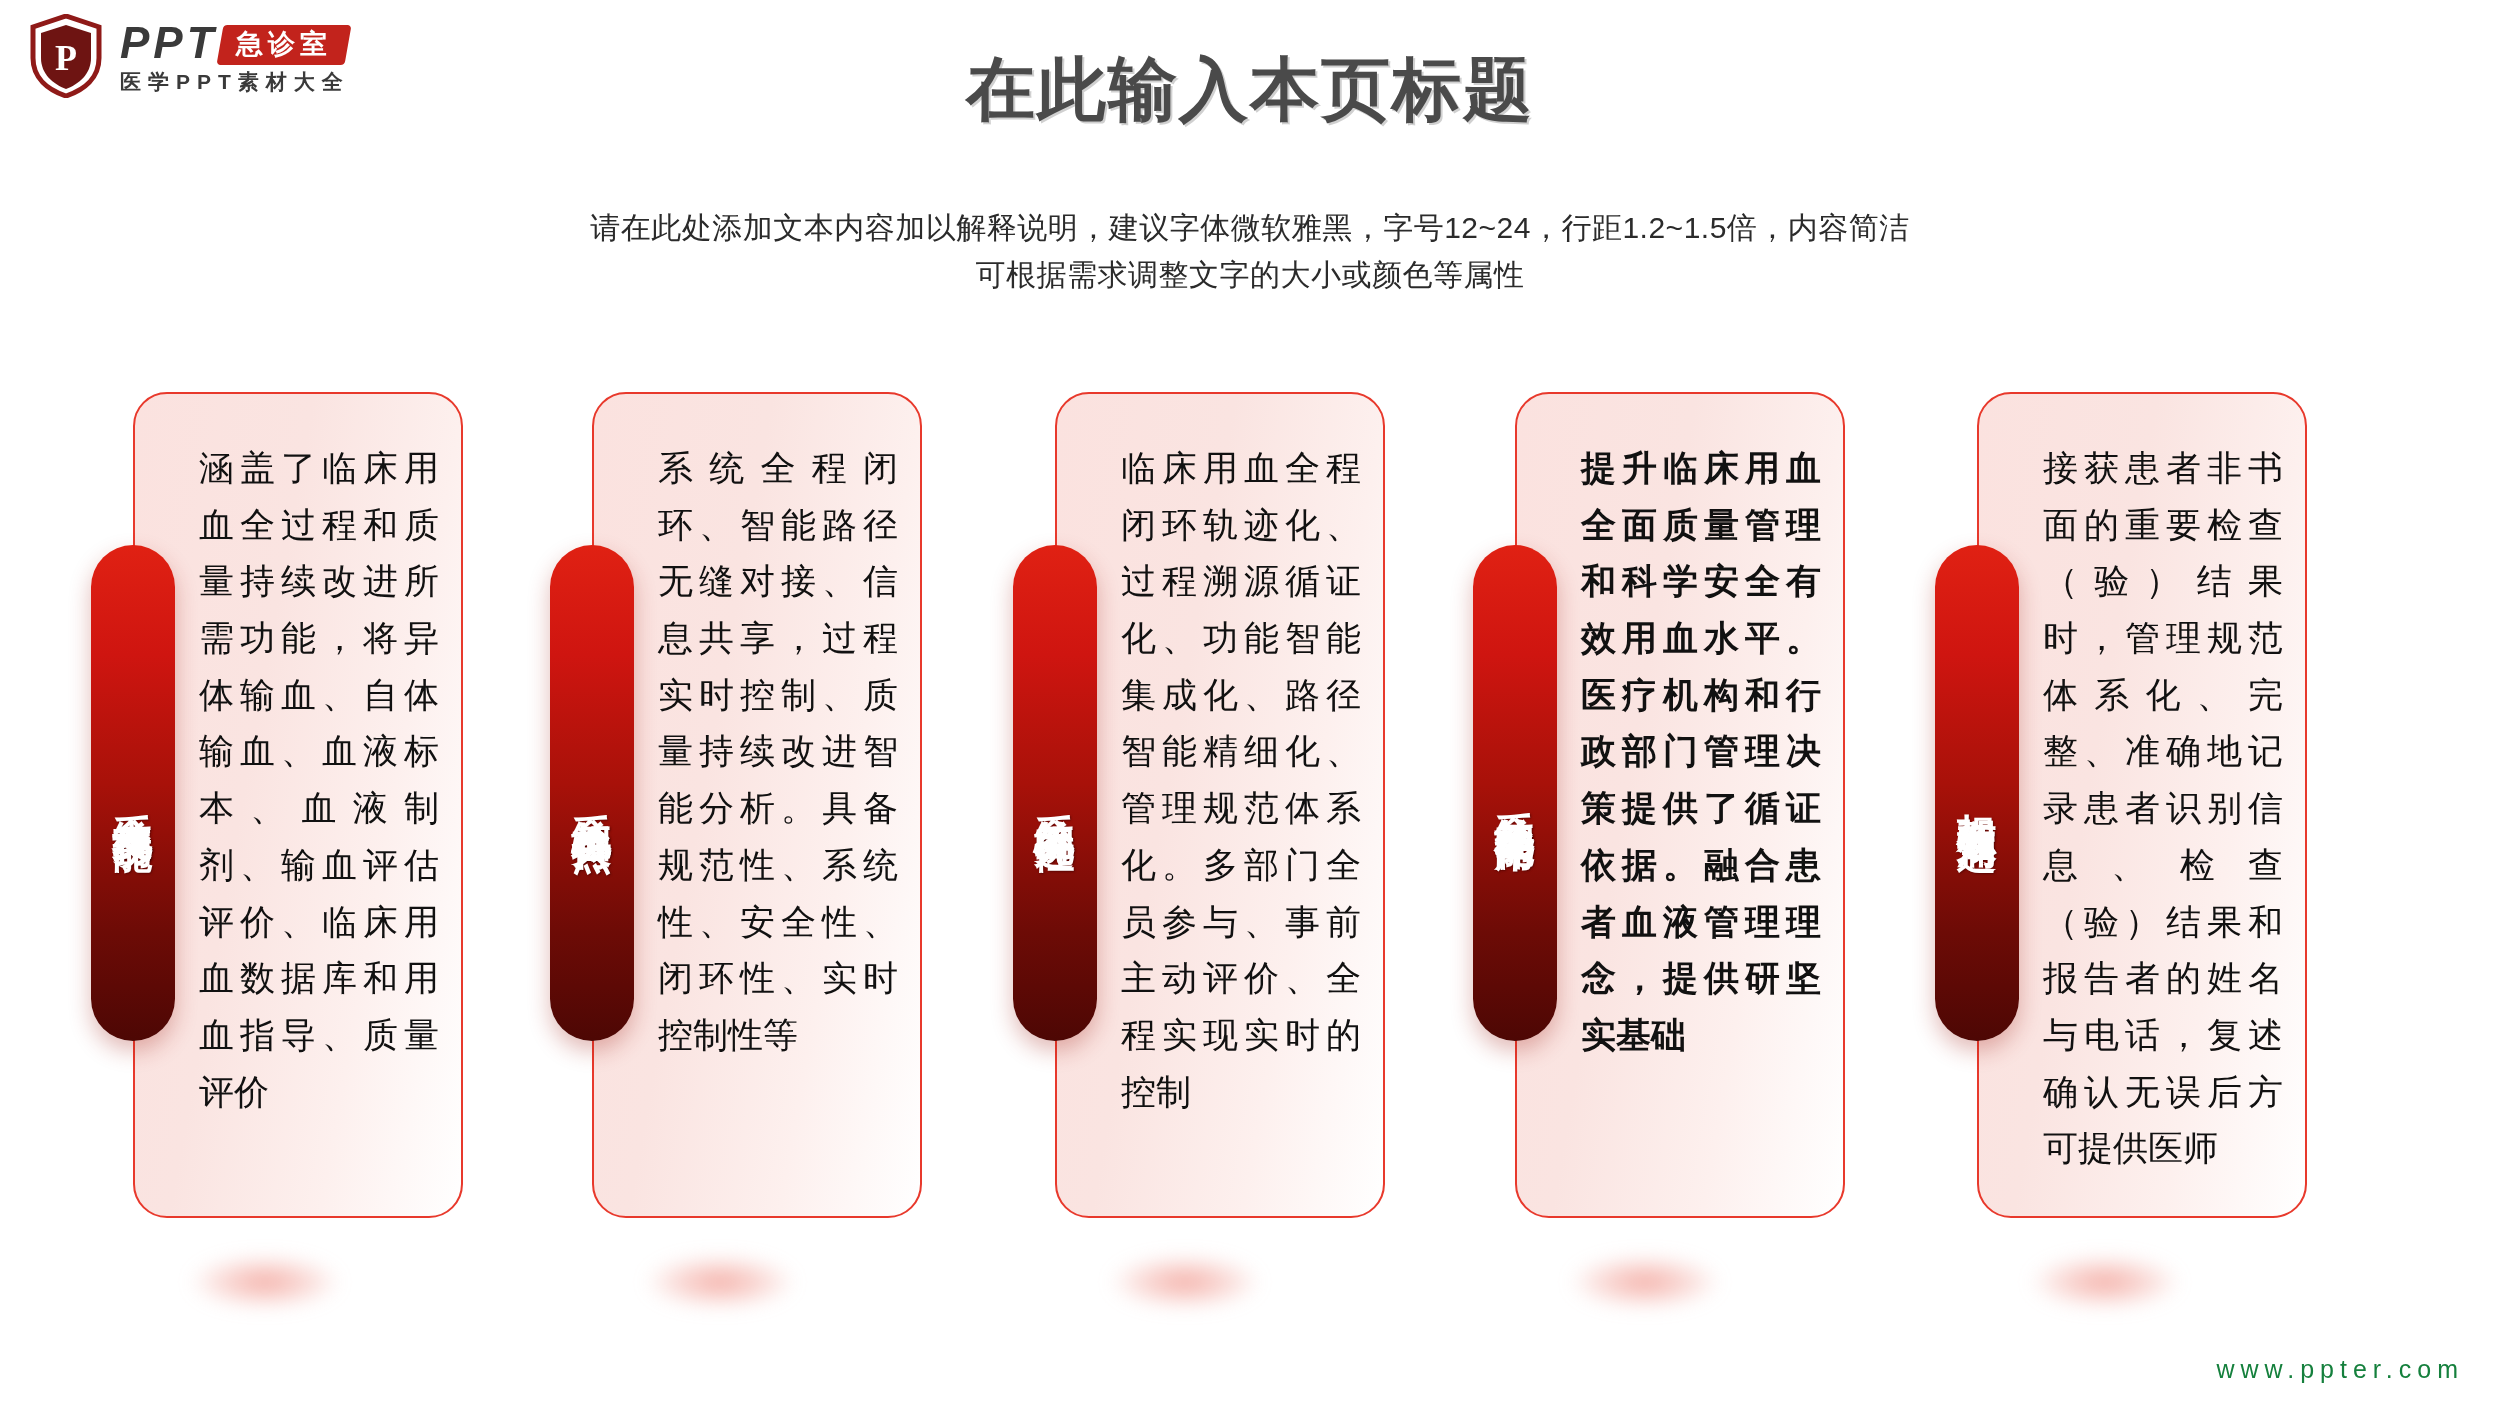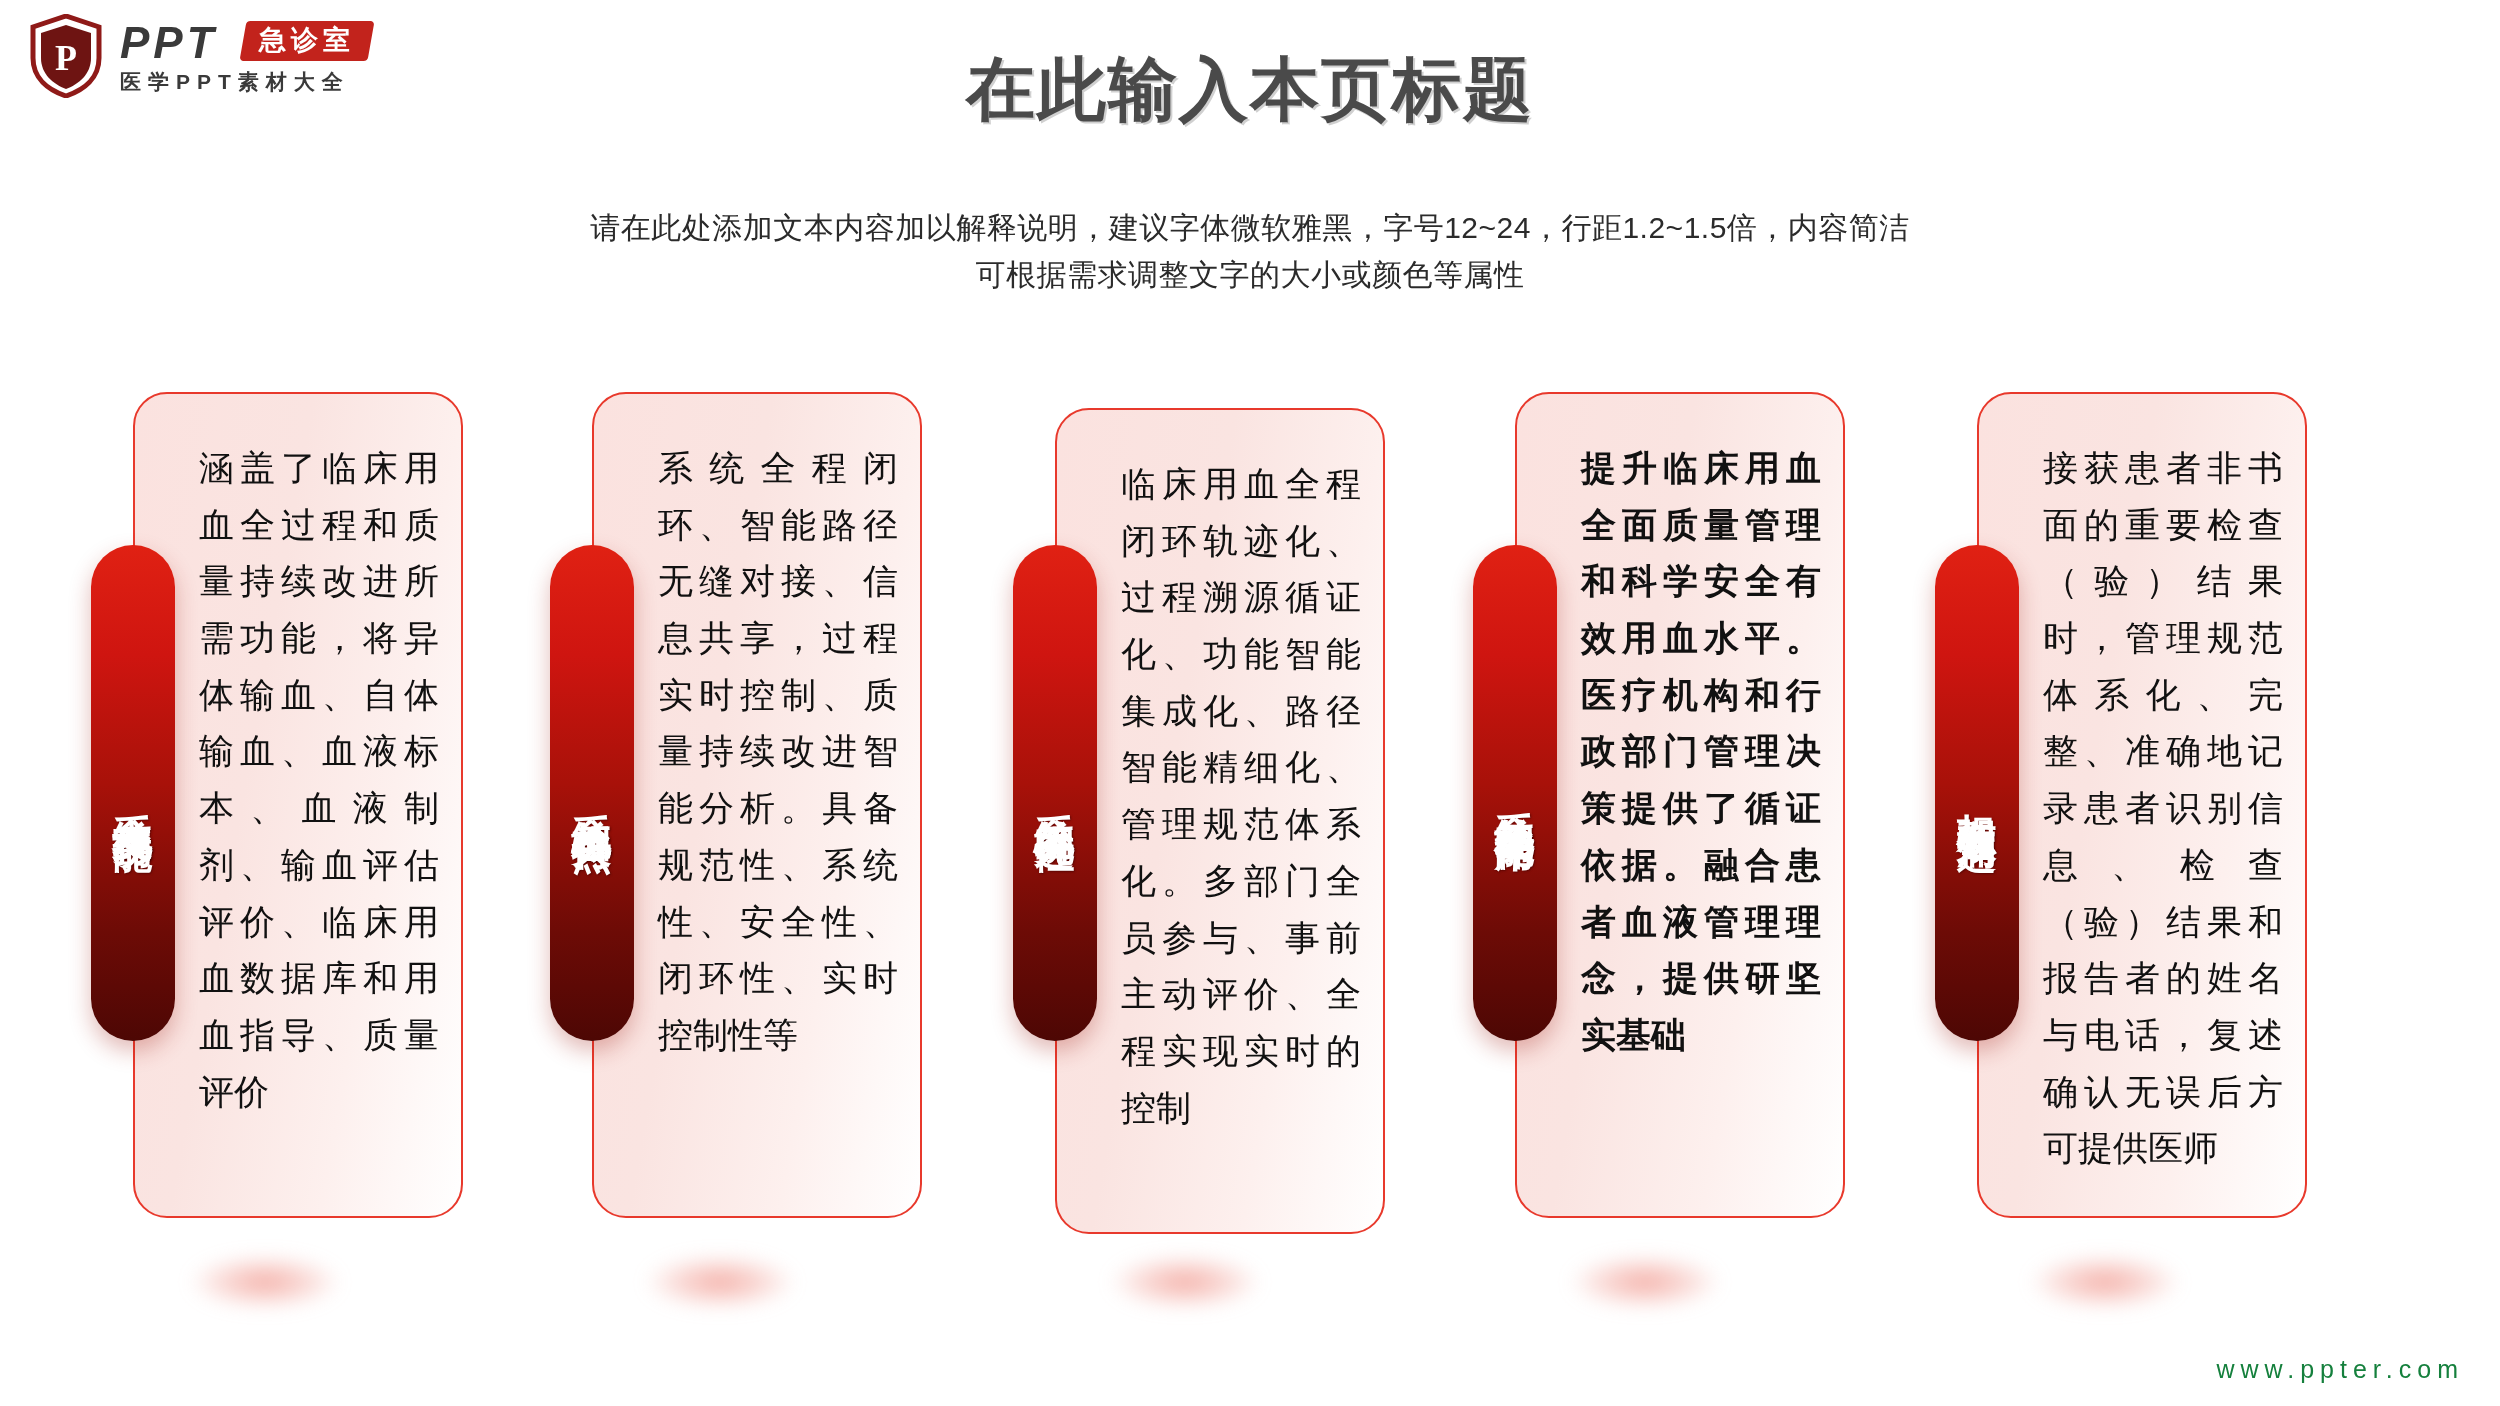--- a/index.html
+++ b/index.html
@@ -9,21 +9,21 @@
     font-family:"Liberation Sans","DejaVu Sans",sans-serif;
     overflow:hidden;
     position:relative;
   }
 
   
   .logo{position:absolute;left:30px;top:14px;display:flex;align-items:center;gap:18px;}
   .shield{width:72px;height:84px;position:relative;}
   .shield svg{display:block;}
   .logo-text{display:flex;flex-direction:column;gap:6px;}
-  .logo-row1{display:flex;align-items:flex-start;gap:25px;}
+  .logo-row1{display:flex;align-items:flex-end;gap:2px;}
   .logo-ppt{
     font-size:44px;font-weight:bold;font-style:italic;color:#3a3a3a;
     letter-spacing:4px;line-height:1;
   }
   .logo-badge{
     background:#c2231c;color:#fff;font-size:27px;font-weight:bold;
     padding:6px 16px 7px 16px;line-height:1;letter-spacing:5px;
     transform:skewX(-10deg);border-radius:4px;
   }
   .logo-badge span{display:inline-block;transform:skewX(10deg);}
@@ -125,21 +125,21 @@
 
   <div class="card-shadow" style="left:645px;"></div>
   <div class="card" style="left:592px;">
     <div class="card-body">系统全程闭环、智能路径无缝对接、信息共享，过程实时控制、质量持续改进智能分析。具备规范性、系统性、安全性、闭环性、实时控制性等</div>
   </div>
   <div class="pill" style="left:550px;">
     <div class="pill-label">系统相关特点</div>
   </div>
 
   <div class="card-shadow" style="left:1110px;"></div>
-  <div class="card" style="left:1055px;margin-top:16px;">
+  <div class="card" style="left:1055px;">
     <div class="card-body">临床用血全程闭环轨迹化、过程溯源循证化、功能智能集成化、路径智能精细化、管理规范体系化。多部门全员参与、事前主动评价、全程实现实时的控制</div>
   </div>
   <div class="pill" style="left:1013px;">
     <div class="pill-label">系统的先进性</div>
   </div>
 
   <div class="card-shadow" style="left:1570px;"></div>
   <div class="card" style="left:1515px;font-weight:bold;">
     <div class="card-body">提升临床用血全面质量管理和科学安全有效用血水平。医疗机构和行政部门管理决策提供了循证依据。融合患者血液管理理念，提供研坚实基础</div>
   </div>

